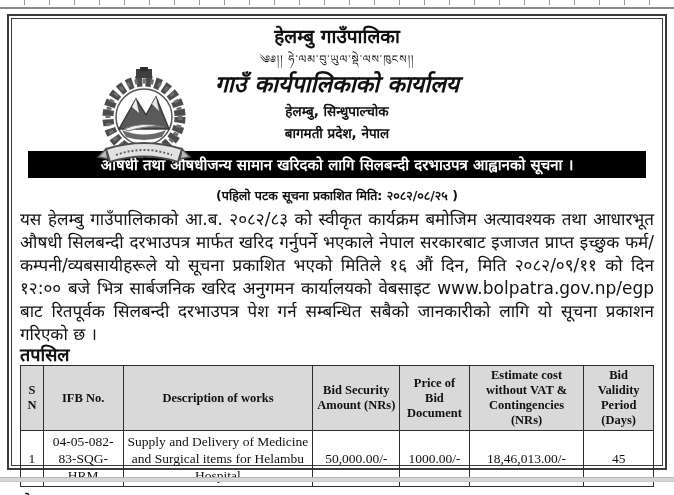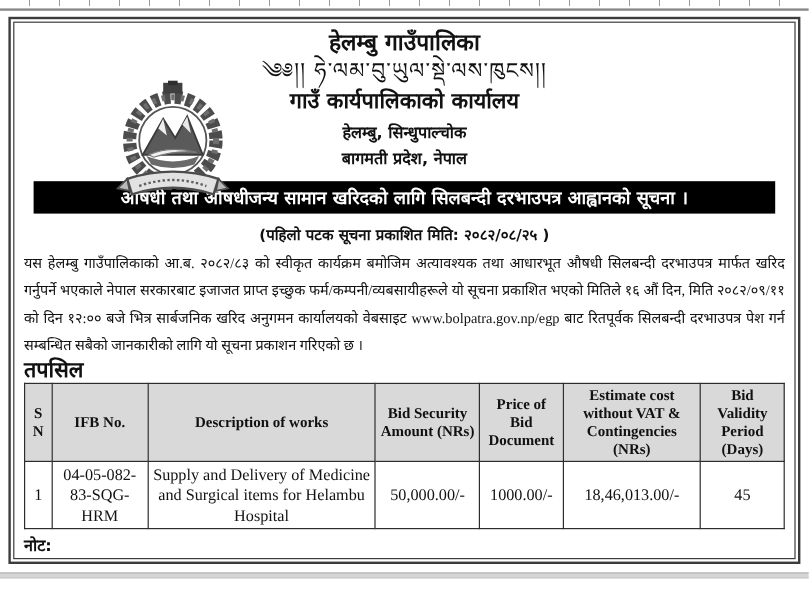--- a/index.html
+++ b/index.html
@@ -34,22 +34,22 @@
   .doc-inner {
     width: 100%; height: 100%;
     border: 1px solid #3c3c3c;
     padding: 4px 8px 0 8px;
     position: relative;
   }
 
   .header { text-align: center; position: relative; }
   .h-small   { font-size: 15px; font-weight: bold; line-height: 21px; }
   .h-muni    { font-size: 19px; font-weight: bold; line-height: 27px; }
-  .h-tibetan { font-size: 18px; line-height: 19px; letter-spacing: 1px; }
-  .h-office  { font-size: 18px; font-weight: bold; line-height: 31px; }
+  .h-tibetan { font-size: 11px; line-height: 19px; letter-spacing: 1px; }
+  .h-office  { font-size: 23px; font-weight: bold; line-height: 31px; font-style: italic; }
   .h-place   { font-size: 13.5px; font-weight: bold; line-height: 22px; }
 
   .emblem {
     position: absolute; left: 72px; top: 44px; width: 104px; height: 108px;
   }
 
   .banner {
     margin: 7px 8px 0 8px;
     background: #000;
     color: #ffffff;
@@ -61,24 +61,23 @@
 
   .date-line {
     text-align: center;
     font-weight: bold;
     font-size: 12.5px;
     margin-top: 9px;
   }
 
   .body-par {
     margin-top: 4px;
-    font-size: 12px;
+    font-size: 17px;
     line-height: 23px;
     text-align: justify;
-    font-family: Liberation Serif, serif;
   }
 
   .caption { text-align: left; font-weight: bold; font-size: 18px; line-height: 17px; }
 
   table.works {
     width: 100%;
     border-collapse: collapse;
     margin-top: 2px;
     font-family: "Liberation Serif", "DejaVu Serif", serif;
   }

